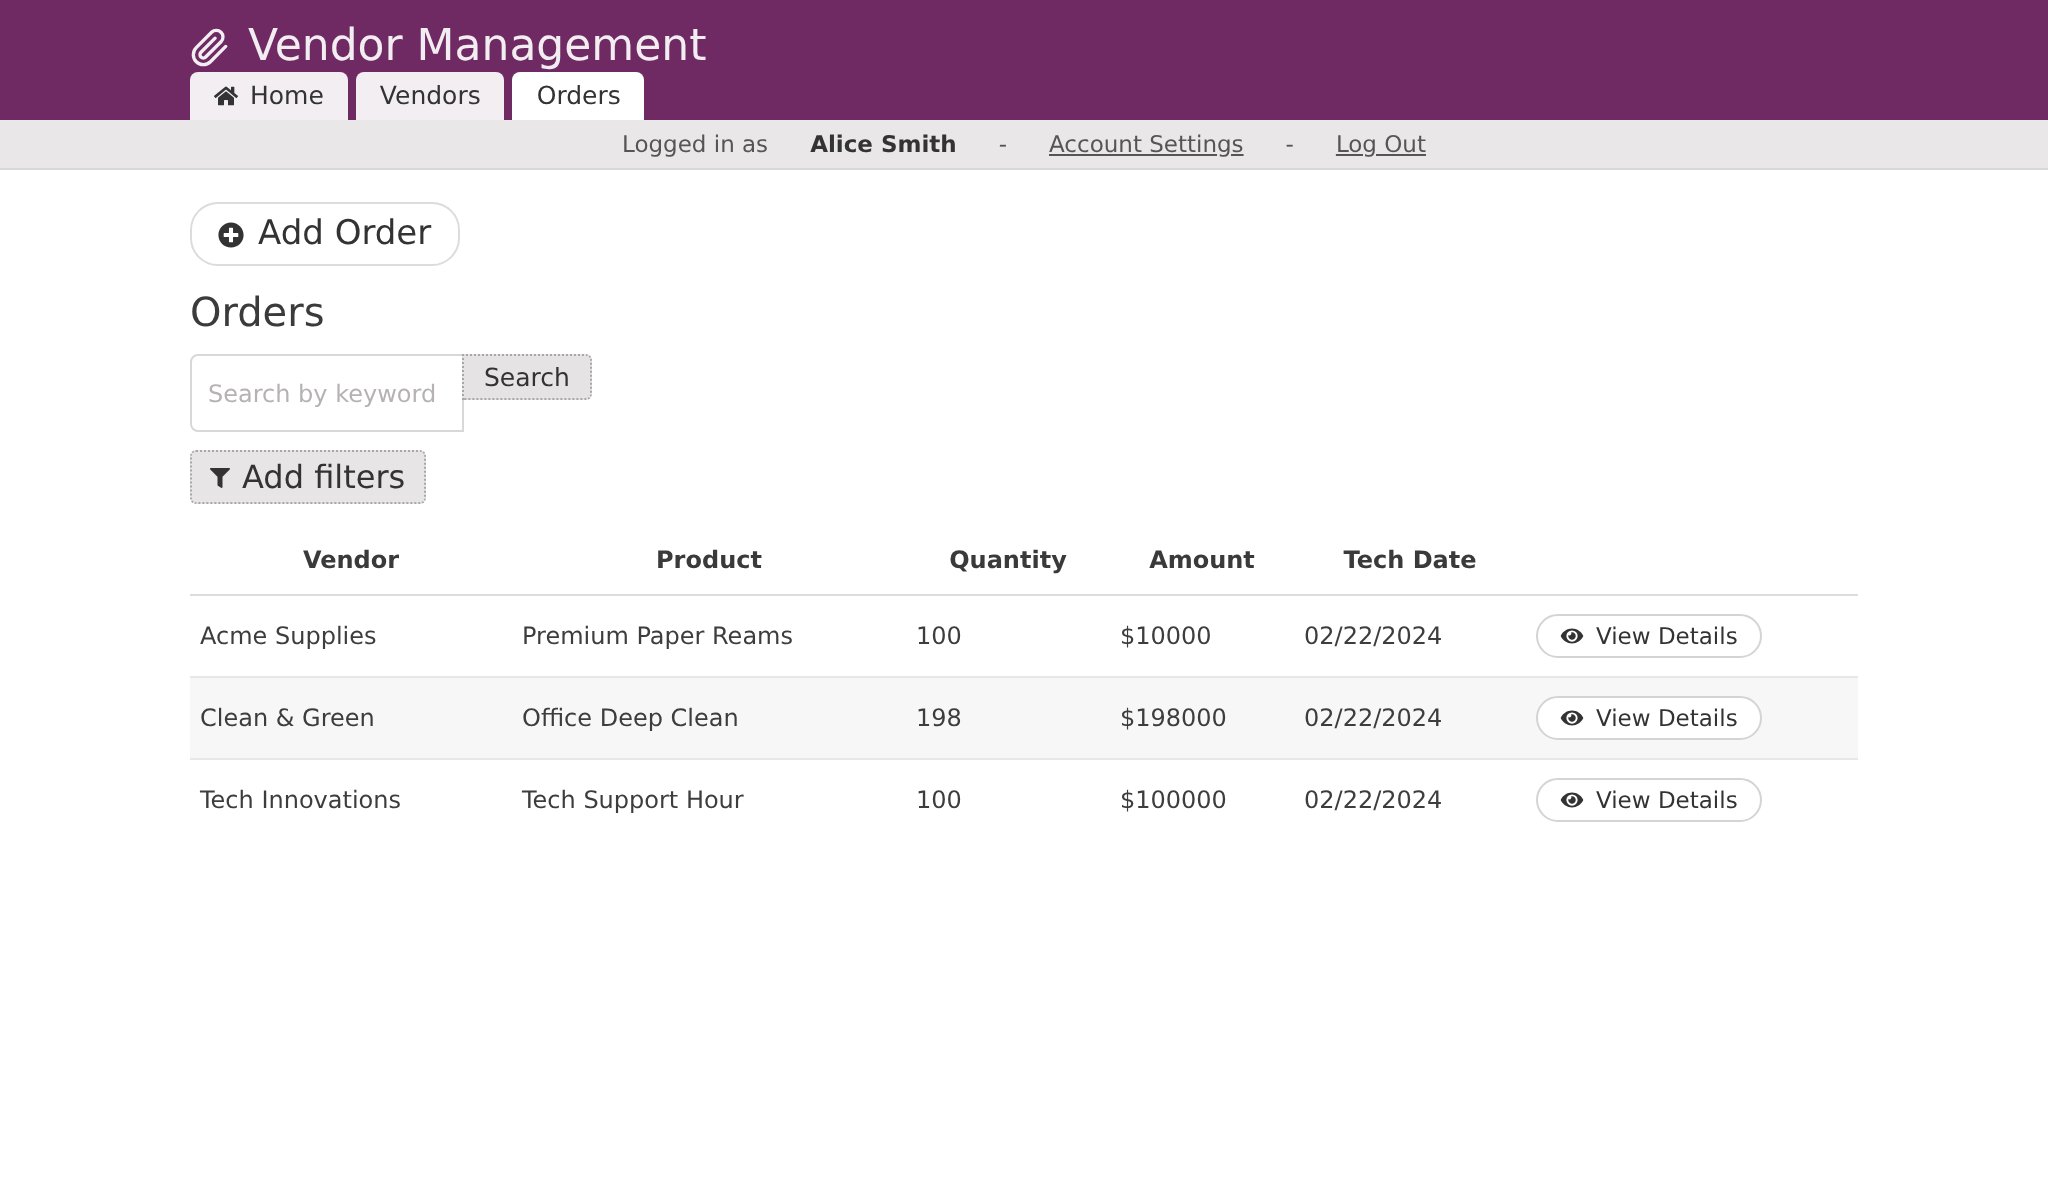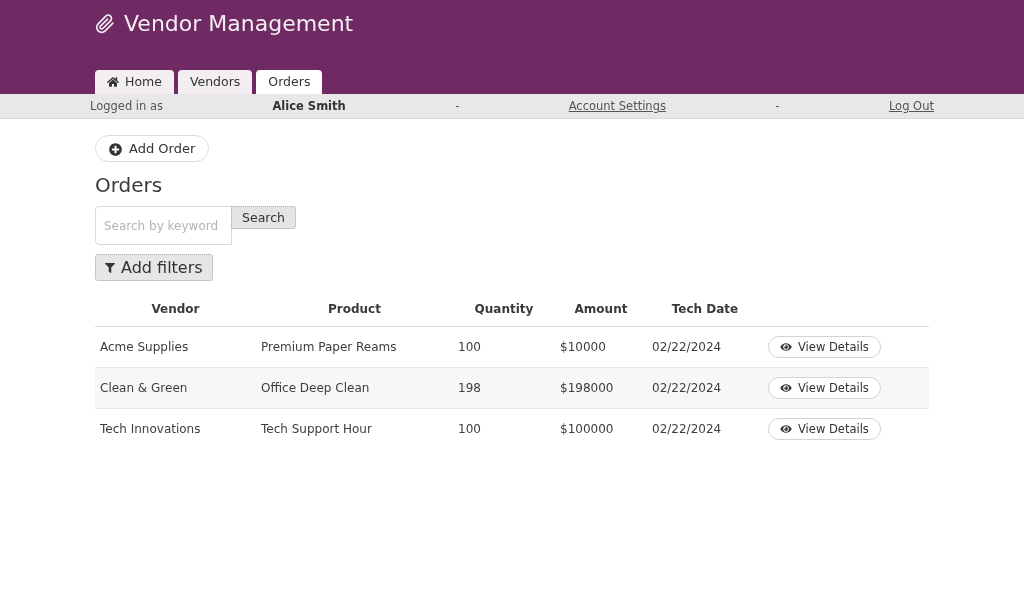--- a/index.html
+++ b/index.html
@@ -6,21 +6,21 @@
   html, body { margin: 0; padding: 0; }
   body {
     width: 1024px; height: 602px;
     background: #ffffff;
     font-family: "DejaVu Sans", "Liberation Sans", sans-serif;
     color: #333;
     overflow: hidden;
   }
 
   
-  .header { background: var(--header_purple, #6f2a64); height: 94px; }
+  .header { background: var(--header_purple, #6f2a64); height: 60px; }
   .header-inner { width: 834px; margin: 0 auto; position: relative; height: 100%; }
   .brand {
     display: flex; align-items: center; gap: 9px;
     padding-top: 11px; color: #f2edf1; font-size: 22px; line-height: 1.2;
   }
   .brand .icon svg { width: 20px; height: 20px; display: block; }
   .tabs { position: absolute; bottom: 0; left: 0; display: flex; gap: 4px; }
   .tab {
     display: flex; align-items: center; gap: 6px;
     background: #f2eef1; color: #333;
@@ -31,32 +31,32 @@
   .tab .icon svg { width: 12px; height: 12px; display: block; }
 
   
   .topbar {
     background: var(--topbar_bg, #e9e7e7);
     border-bottom: 1px solid #d9d7d7;
     height: 25px; font-size: 11.5px; color: #555;
   }
   .topbar-inner {
     width: 844px; margin: 0 auto; height: 100%;
-    display: flex; justify-content: space-between; align-items: center; gap: 21px;
+    display: flex; justify-content: center; align-items: center; gap: 21px;
   }
   .topbar strong { color: #333; font-weight: 700; }
   .topbar a { color: #555; text-decoration: underline; cursor: pointer; }
 
   
   .main { width: 834px; margin: 0 auto; }
 
   .btn-pill {
-    display: inline-flex; align-items: flex-end; gap: 7px;
+    display: inline-flex; align-items: center; gap: 7px;
     background: #fff; border: 1px solid #dcdcdc; border-radius: 14px;
-    padding: 5px 13px; font-size: 13px; color: #333; cursor: pointer;
+    padding: 5px 13px; font-size: 17px; color: #333; cursor: pointer;
     font-family: inherit;
   }
   .btn-pill .icon svg { display: block; }
   .add-order { margin-top: 16px; }
   .add-order .icon svg { width: 13px; height: 13px; }
 
   .page-title { font-size: 20px; font-weight: 400; color: #3b3b3b; margin: 11px 0 0; }
 
   .search-row { display: flex; margin-top: 9px; align-items: stretch; }
   .search-input {

